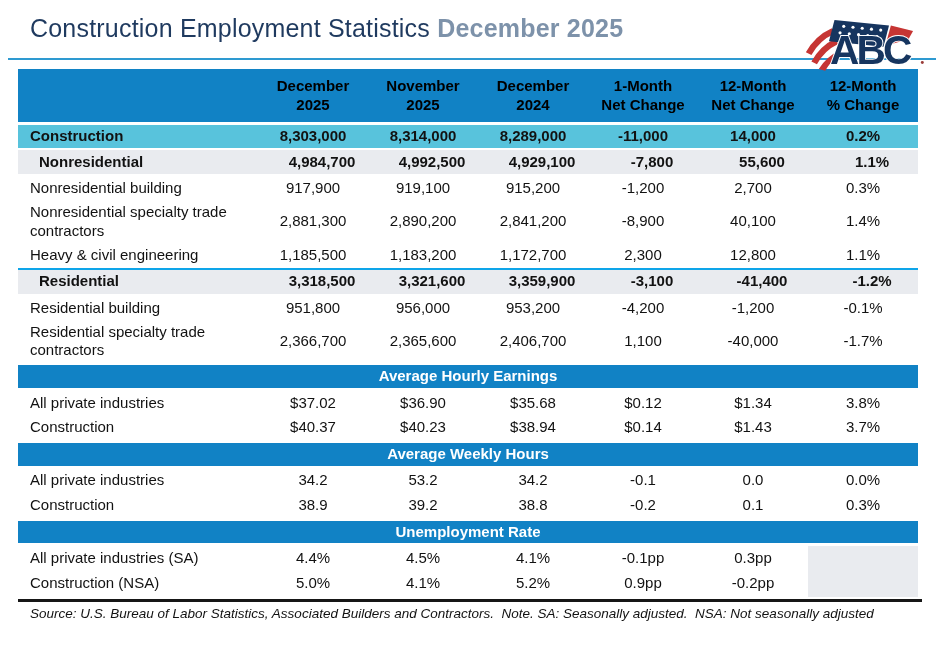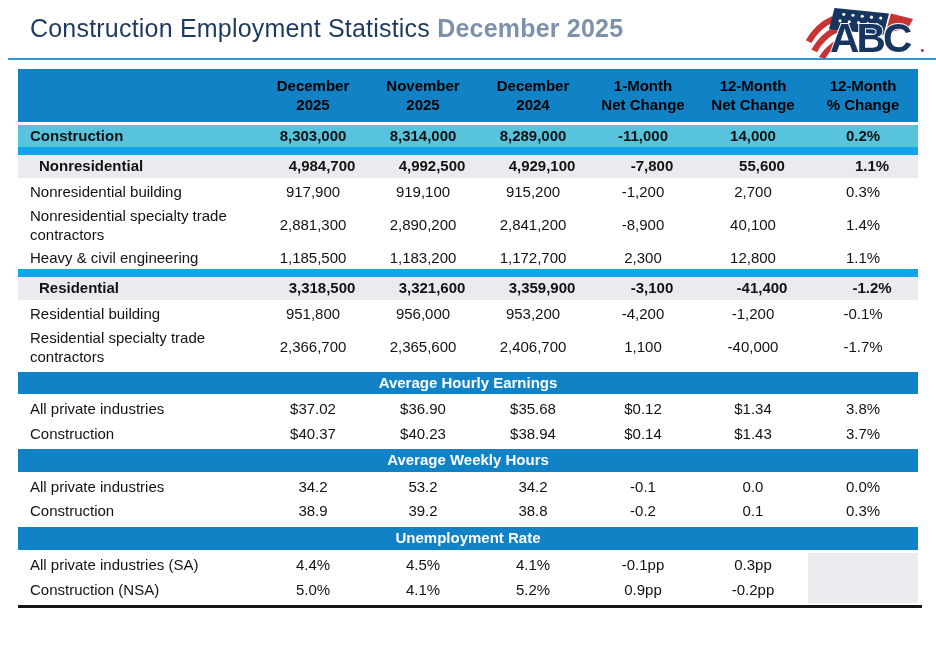--- a/index.html
+++ b/index.html
@@ -20,40 +20,40 @@
     font-family:"Liberation Sans", sans-serif;
     color:var(--text-dark);
     overflow:hidden;
   }
   .page{position:relative;width:936px;height:585px;}
 
   
   .masthead{position:relative;height:56px;padding:12px 18px 0 30px;}
   .page-title{margin:0;font-size:25px;line-height:1.3;font-weight:400;color:var(--title-navy);letter-spacing:0.2px;}
   .page-title .period{color:var(--period-gray);font-weight:700;}
-  .logo-wrap{position:absolute;top:2px;right:10px;width:122px;height:58px;}
+  .logo-wrap{position:absolute;top:14px;right:10px;width:122px;height:58px;}
   .title-rule{height:2px;background:var(--underline-blue);margin:2px 0 9px 8px;}
 
   
   table.stats{border-collapse:collapse;table-layout:fixed;width:900px;margin-left:18px;}
   col.c-label{width:240px;}
   col.c-val{width:110px;}
   thead th{
     background:var(--header-blue);color:#000000;font-size:15px;font-weight:700;
     text-align:center;vertical-align:middle;height:54px;white-space:pre-line;
     line-height:1.3;padding:2px 2px;
   }
   thead th.label-col{text-align:left;}
   tbody td{
     font-size:15px;text-align:center;vertical-align:middle;
     height:26px;padding:2px 3px;line-height:1.25;
   }
   td.label-cell{text-align:left;padding-left:12px;}
   tr.row-cyan td{background:var(--cyan-row);font-weight:700;border-top:3px solid #fff;border-bottom:2px solid #fff;}
-  tr.row-band td{background:var(--band-gray);font-weight:700;border-top:8px solid #0ea5e9;border-bottom:2px solid #fff;padding-left:21px;}
+  tr.row-band td{background:var(--band-gray);font-weight:700;border-top:2px solid #0ea5e9;border-bottom:2px solid #fff;padding-left:21px;}
   tr.section-row td{
     background:var(--header-blue);color:#fff;font-weight:700;text-align:center;
     height:23px;border-top:3px solid #fff;border-bottom:3px solid #fff;font-size:15px;
   }
   td.blank-cell{background:var(--band-gray);}
 
   
   .black-rule{height:3px;background:#161616;margin:2px 14px 0 18px;}
   .source-note{
     margin:4px 0 0 30px;font-size:13.5px;font-style:italic;color:#121212;
@@ -263,14 +263,15 @@
           <td class="value-cell">4.1%</td>
           <td class="value-cell">5.2%</td>
           <td class="value-cell">0.9pp</td>
           <td class="value-cell">-0.2pp</td>
           <td class="value-cell blank-cell"></td>
         </tr>
       </tbody>
   </table>
 
   <div class="black-rule"></div>
+  <p class="source-note">Source: U.S. Bureau of Labor Statistics, Associated Builders and Contractors.  Note. SA: Seasonally adjusted.  NSA: Not seasonally adjusted</p>
 
 </div>
 
 </body></html>

